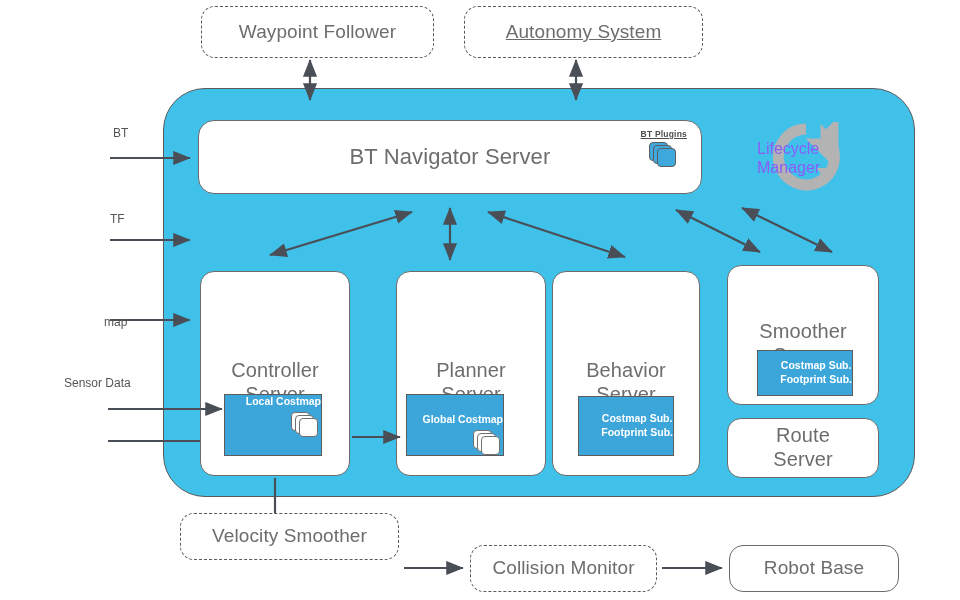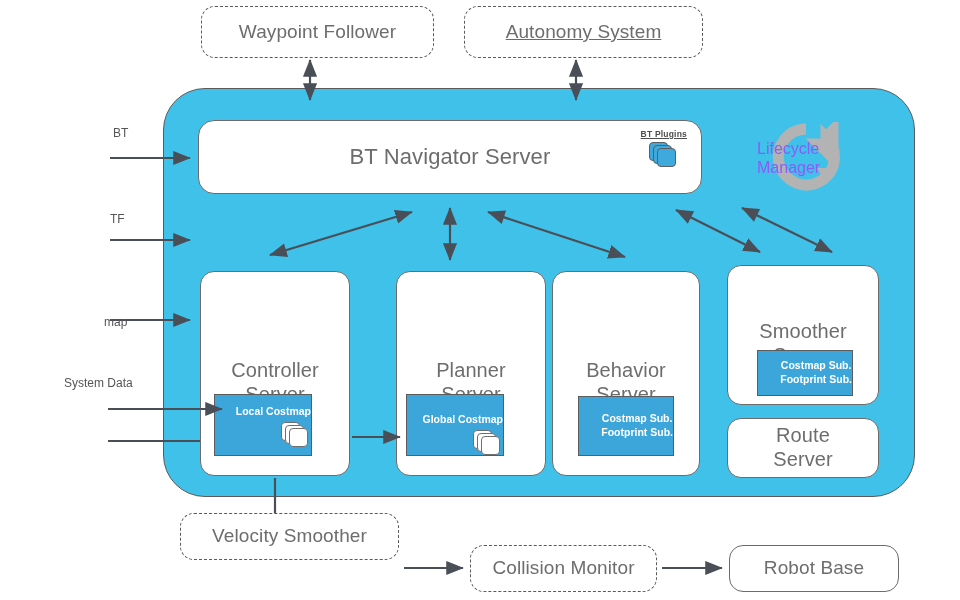--- a/index.html
+++ b/index.html
@@ -96,21 +96,21 @@
     position:absolute;
     background:#3ca6db;
     border:1.4px solid #5c5c5c;
     border-radius:0;
     box-sizing:border-box;
     display:flex;flex-direction:column;align-items:flex-end;justify-content:center;
     color:#ffffff;font-weight:bold;font-size:10.5px;line-height:1.32;
     text-align:center;white-space:pre-line;
     z-index:4;
   }
-  #local-costmap {left:214px;top:394px;width:98px;height:62px;justify-content:flex-start;padding-top:10px;}
+  #local-costmap {left:224px;top:394px;width:98px;height:62px;justify-content:flex-start;padding-top:0;}
   #global-costmap{left:406px;top:394px;width:98px;height:62px;justify-content:flex-start;padding-top:18px;}
   #behavior-subs {left:578px;top:396px;width:96px;height:60px;}
   #smoother-subs {left:757px;top:350px;width:96px;height:46px;}
   .badge .cards{margin-top:3px;}
 
   
   #lifecycle{
     position:absolute;left:757px;top:122px;width:92px;height:72px;z-index:2;
     display:flex;align-items:center;justify-content:center;
   }
@@ -224,21 +224,21 @@
   <div class="node dashed outer" id="collision">
     <div class="title">Collision Monitor</div>
   </div>
   <div class="node outer" id="robotbase">
     <div class="title">Robot Base</div>
   </div>
 
   <div class="inlabel" id="lbl-bt">BT</div>
   <div class="inlabel" id="lbl-tf">TF</div>
   <div class="inlabel" id="lbl-map">map</div>
-  <div class="inlabel" id="lbl-sensor">System Data</div>
+  <div class="inlabel" id="lbl-sensor">Sensor Data</div>
 
   <svg id="arrow-layer" viewBox="0 0 960 600">
     <defs>
       <marker id="ah" markerWidth="9" markerHeight="9" refX="7.6" refY="3.2" orient="auto" markerUnits="strokeWidth">
         <path d="M0,0 L8,3.2 L0,6.4 z" fill="#4a4f57"></path>
       </marker>
       <marker id="ah-start" markerWidth="9" markerHeight="9" refX="0.4" refY="3.2" orient="auto" markerUnits="strokeWidth">
         <path d="M8,0 L0,3.2 L8,6.4 z" fill="#4a4f57"></path>
       </marker>
     </defs>

